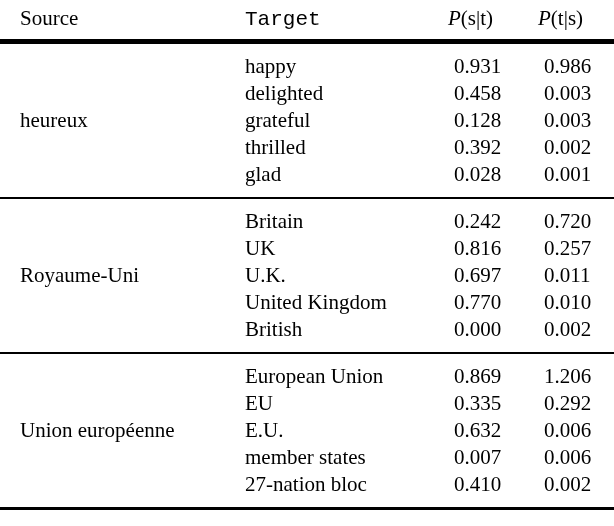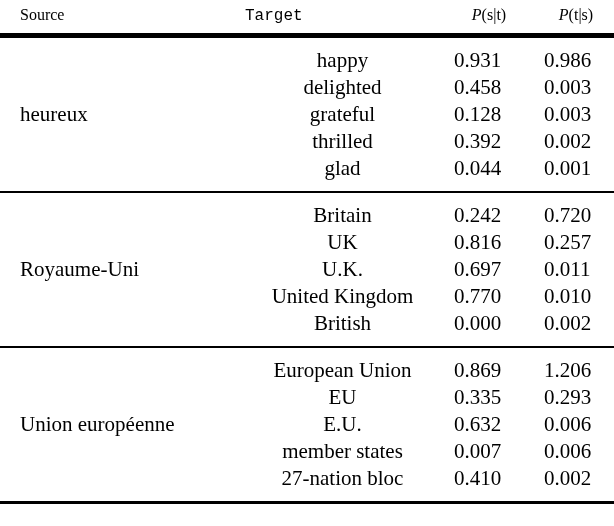--- a/index.html
+++ b/index.html
@@ -37,48 +37,48 @@
 
   
   tr.rule-top   > td { border-top: 3px solid #000; padding: 0; height: 0; font-size: 0; line-height: 0; }
   tr.rule-head  > td { border-top: 2px solid #000; padding: 0; height: 0; font-size: 0; line-height: 0; }
   tr.rule-mid   > td { border-top: 2px solid #000; padding: 0; height: 0; font-size: 0; line-height: 0; }
   tr.rule-bot   > td { border-top: 3px solid #000; padding: 0; height: 0; font-size: 0; line-height: 0; }
 
   
   thead th {
     font-weight: normal;
-    font-size: 16px;
+    font-size: 21px;
     padding: 6px 0 8px 0;
     vertical-align: baseline;
     white-space: nowrap;
   }
   th.h-source { text-align: left;  padding-left: 20px; }
   th.h-target { text-align: left;  padding-left: 10px; font-family: Liberation Mono, monospace; }
   th.h-pst,
-  th.h-pts    { text-align: center;  padding-left: 8px;  }
+  th.h-pts    { text-align: left;  padding-left: 8px;  }
 
   .italic-p { font-style: italic; }
 
   
   tbody td {
     font-size: 21px;
     padding: 0;
     height: 27px;
     line-height: 27px;
     vertical-align: middle;
     white-space: nowrap;
   }
   td.c-source {
     text-align: left;
     padding-left: 20px;
     margin-left: 32px;
   }
   td.c-target {
-    text-align: center;
+    text-align: left;
     padding-left: 10px;
   }
   td.c-num {
     text-align: left;
     padding-left: 14px;
   }
 
   
   tr.block-pad > td {
     height: 9px;
@@ -143,21 +143,21 @@
         </tr>
         <tr>
           <td class="c-source"></td>
           <td class="c-target">thrilled</td>
           <td class="c-num">0.392</td>
           <td class="c-num">0.002</td>
         </tr>
         <tr>
           <td class="c-source"></td>
           <td class="c-target">glad</td>
-          <td class="c-num">0.044</td>
+          <td class="c-num">0.028</td>
           <td class="c-num">0.001</td>
         </tr>
         <tr class="block-pad">
           <td colspan="4"></td>
         </tr>
         <tr class="rule-mid">
           <td colspan="4"></td>
         </tr>
         <tr class="block-pad">
           <td colspan="4"></td>
@@ -204,21 +204,21 @@
         <tr>
           <td class="c-source"></td>
           <td class="c-target">European Union</td>
           <td class="c-num">0.869</td>
           <td class="c-num">1.206</td>
         </tr>
         <tr>
           <td class="c-source"></td>
           <td class="c-target">EU</td>
           <td class="c-num">0.335</td>
-          <td class="c-num">0.293</td>
+          <td class="c-num">0.292</td>
         </tr>
         <tr>
           <td class="c-source">Union européenne</td>
           <td class="c-target">E.U.</td>
           <td class="c-num">0.632</td>
           <td class="c-num">0.006</td>
         </tr>
         <tr>
           <td class="c-source"></td>
           <td class="c-target">member states</td>

